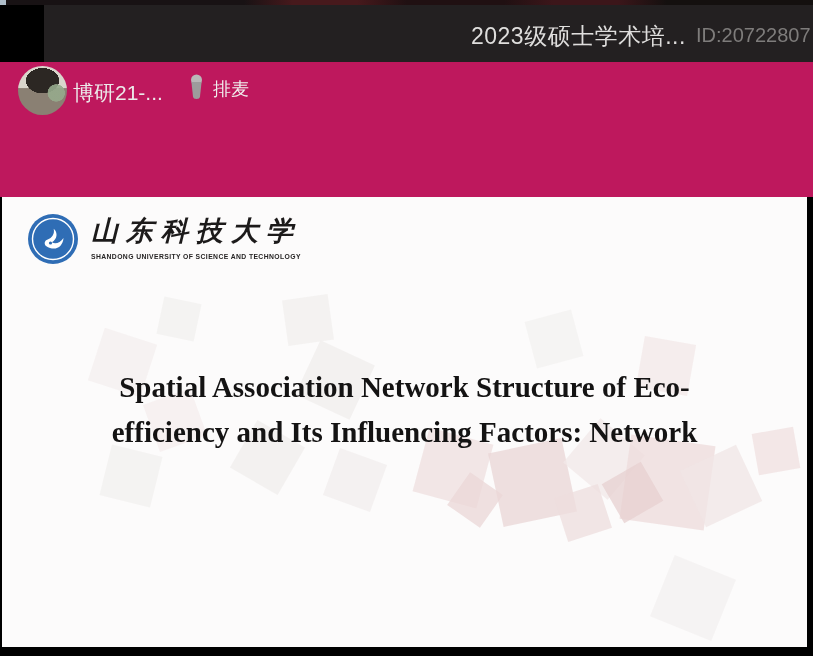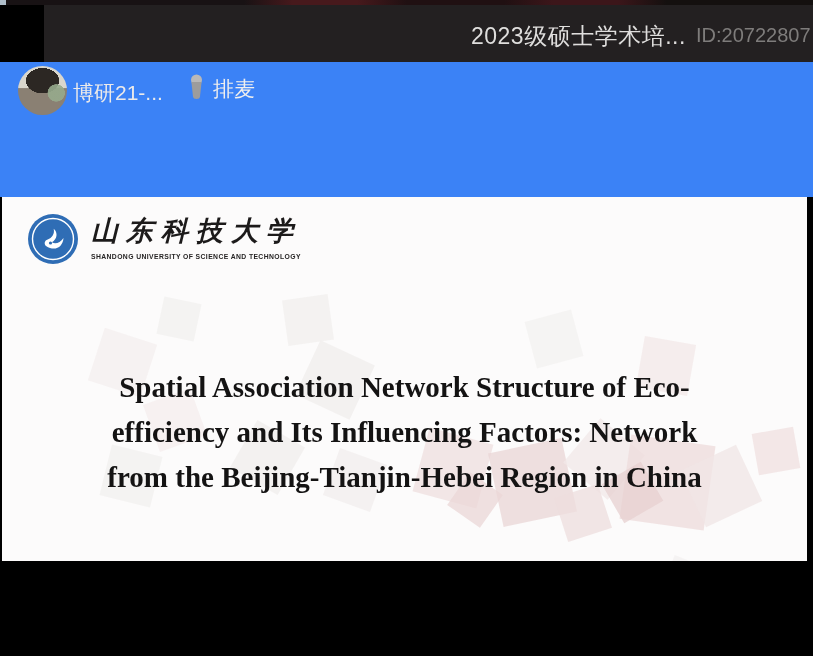--- a/index.html
+++ b/index.html
@@ -11,35 +11,35 @@
   
   .top-sliver { position:absolute; left:0; top:0; width:813px; height:5px;
     background:linear-gradient(90deg,#aebdc9 0 6px,#181214 6px 30%,#47191c 36% 44%,#201012 50% 62%,#3c161a 68% 76%,#14100f 82% 100%); }
 
   
   .title-bar { position:absolute; left:0; top:5px; width:813px; height:57px; background:#232021;margin-left:44px; }
   .meeting-title { position:absolute; left:427px; top:16px; font-size:23px; color:#dfdedd; letter-spacing:.5px; }
   .meeting-id { position:absolute; left:652px; top:19px; font-size:20px; color:#7e7c7b; }
 
   
-  .stage { position:absolute; left:0; top:62px; width:813px; height:135px; background:#3b82f6; }
+  .stage { position:absolute; left:0; top:62px; width:813px; height:135px; background:#be185d; }
   .avatar { position:absolute; left:18px; top:4px; width:49px; height:49px; border-radius:50%; overflow:hidden;
     background:
       radial-gradient(circle at 78% 55%, rgba(150,170,140,.9) 0 18%, rgba(150,170,140,0) 19%),
       radial-gradient(ellipse 34% 26% at 50% 30%, #2c2723 0 99%, rgba(0,0,0,0) 100%),
       radial-gradient(circle at 46% 44%, #c4ab94 0 13%, rgba(0,0,0,0) 14%),
       linear-gradient(180deg, #d9d6cc 0 45%, #8a8073 46% 100%);
     cursor:pointer; }
   .participant-name { position:absolute; left:73px; top:17px; font-size:21px; color:#eceaea; }
   .mic-btn { position:absolute; left:188px; top:12px; display:flex; align-items:center; gap:8px; cursor:pointer; }
   .mic-btn svg { width:17px; height:30px; }
-  .mic-label { font-size:21px; color:#f0efee; }
+  .mic-label { font-size:18px; color:#f0efee; }
 
   
-  .slide { position:absolute; left:2px; top:197px; width:805px; height:364px; background:#fcfbfb; overflow:hidden; }
+  .slide { position:absolute; left:2px; top:197px; width:805px; height:450px; background:#fcfbfb; overflow:hidden; }
 
   .confetti { position:absolute; }
 
   .logo { position:absolute; left:25px; top:16px; display:flex; align-items:flex-start; }
   .emblem { width:52px; height:52px; }
   .logo-text { margin-left:12px; }
   .logo-cn { font-family:"Liberation Serif", serif; font-style:italic; font-weight:bold;
     font-size:27px; color:#1c1a1a; letter-spacing:8px; white-space:nowrap; }
   .logo-en { font-size:6.8px; font-weight:bold; color:#262424; letter-spacing:.4px; margin-top:4px; white-space:nowrap; }
 
@@ -106,17 +106,16 @@
       </svg>
       <div class="logo-text">
         <div class="logo-cn">山东科技大学</div>
         <div class="logo-en">SHANDONG UNIVERSITY OF SCIENCE AND TECHNOLOGY</div>
       </div>
     </div>
 
     <div class="slide-title txt">
       <div>Spatial Association Network Structure of Eco-</div>
       <div>efficiency and Its Influencing Factors: Network</div>
-      <div>from the Beijing-Tianjin-Hebei Region in China</div>
     </div>
 
   </div>
 </div>
 
 </body></html>

